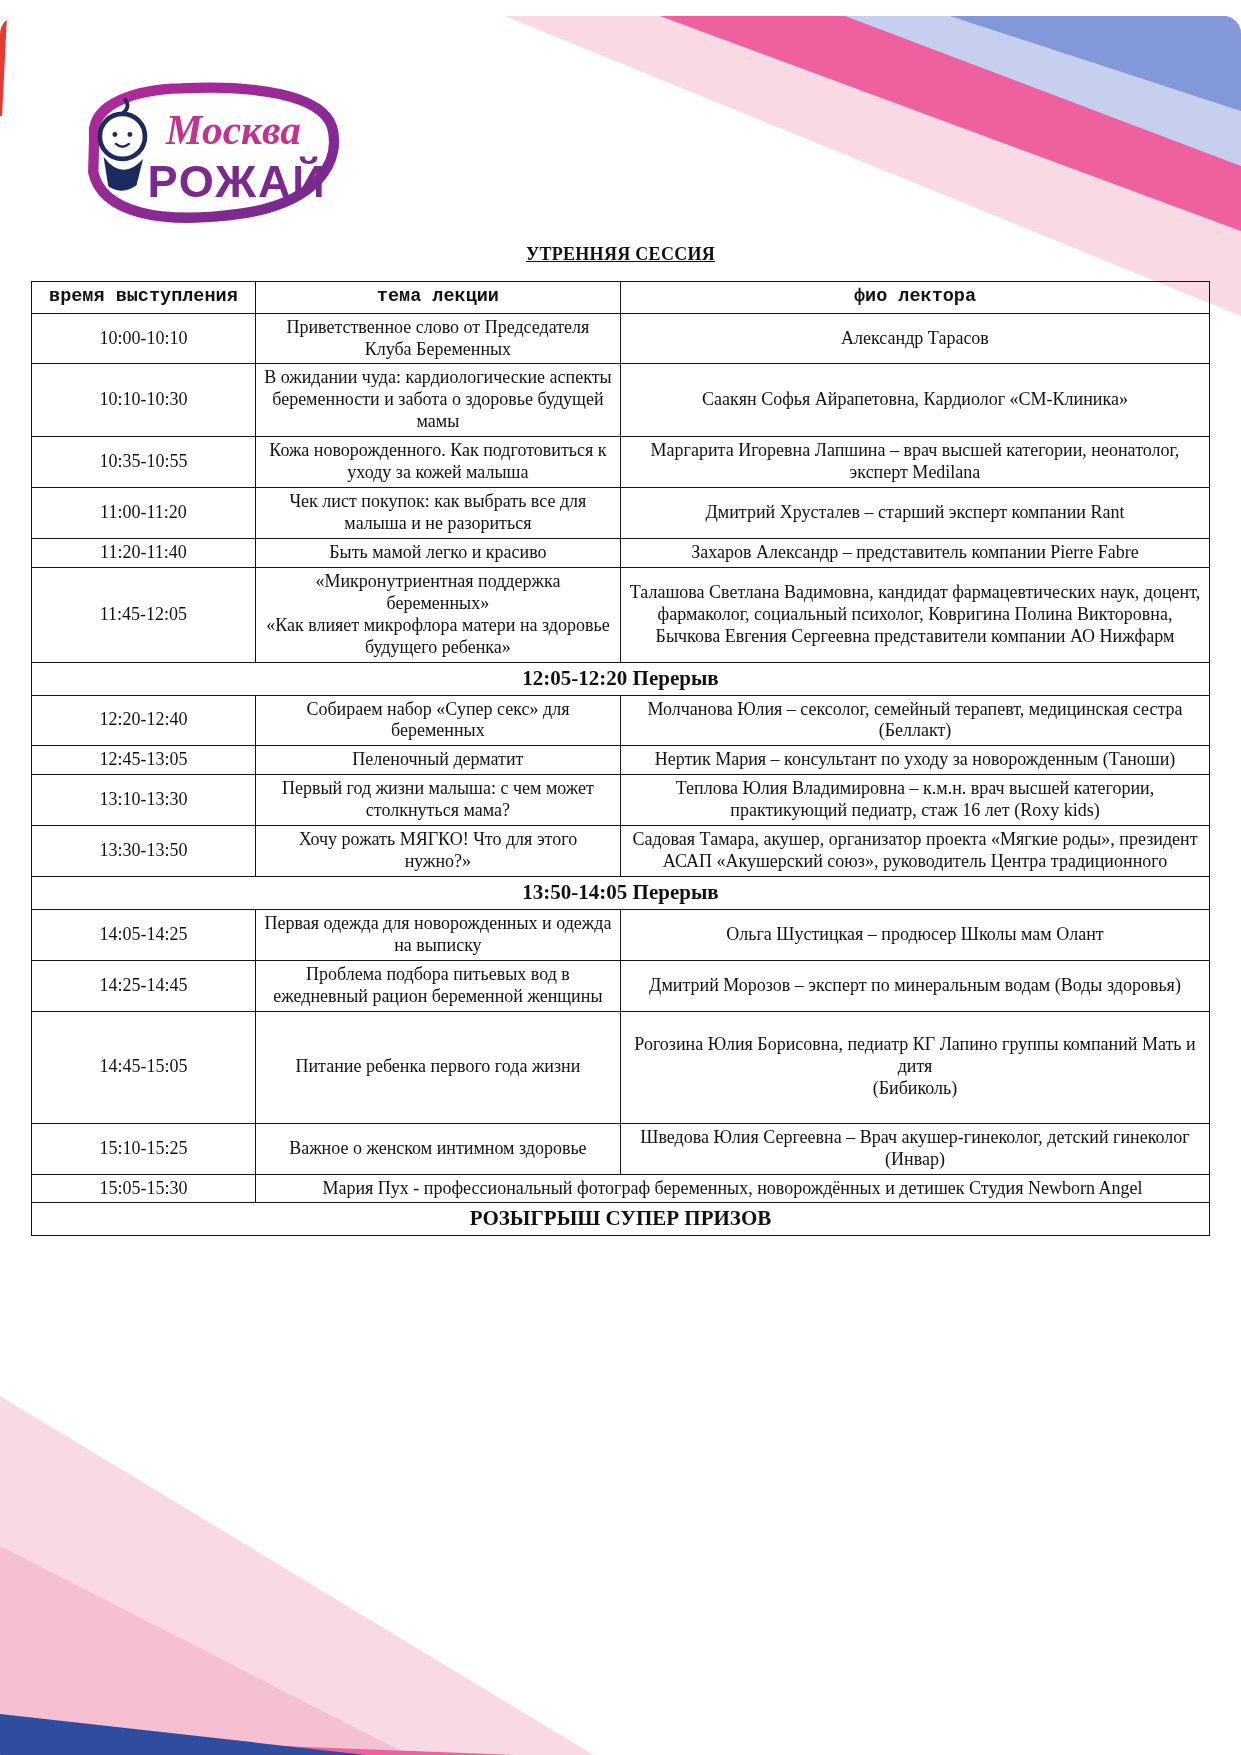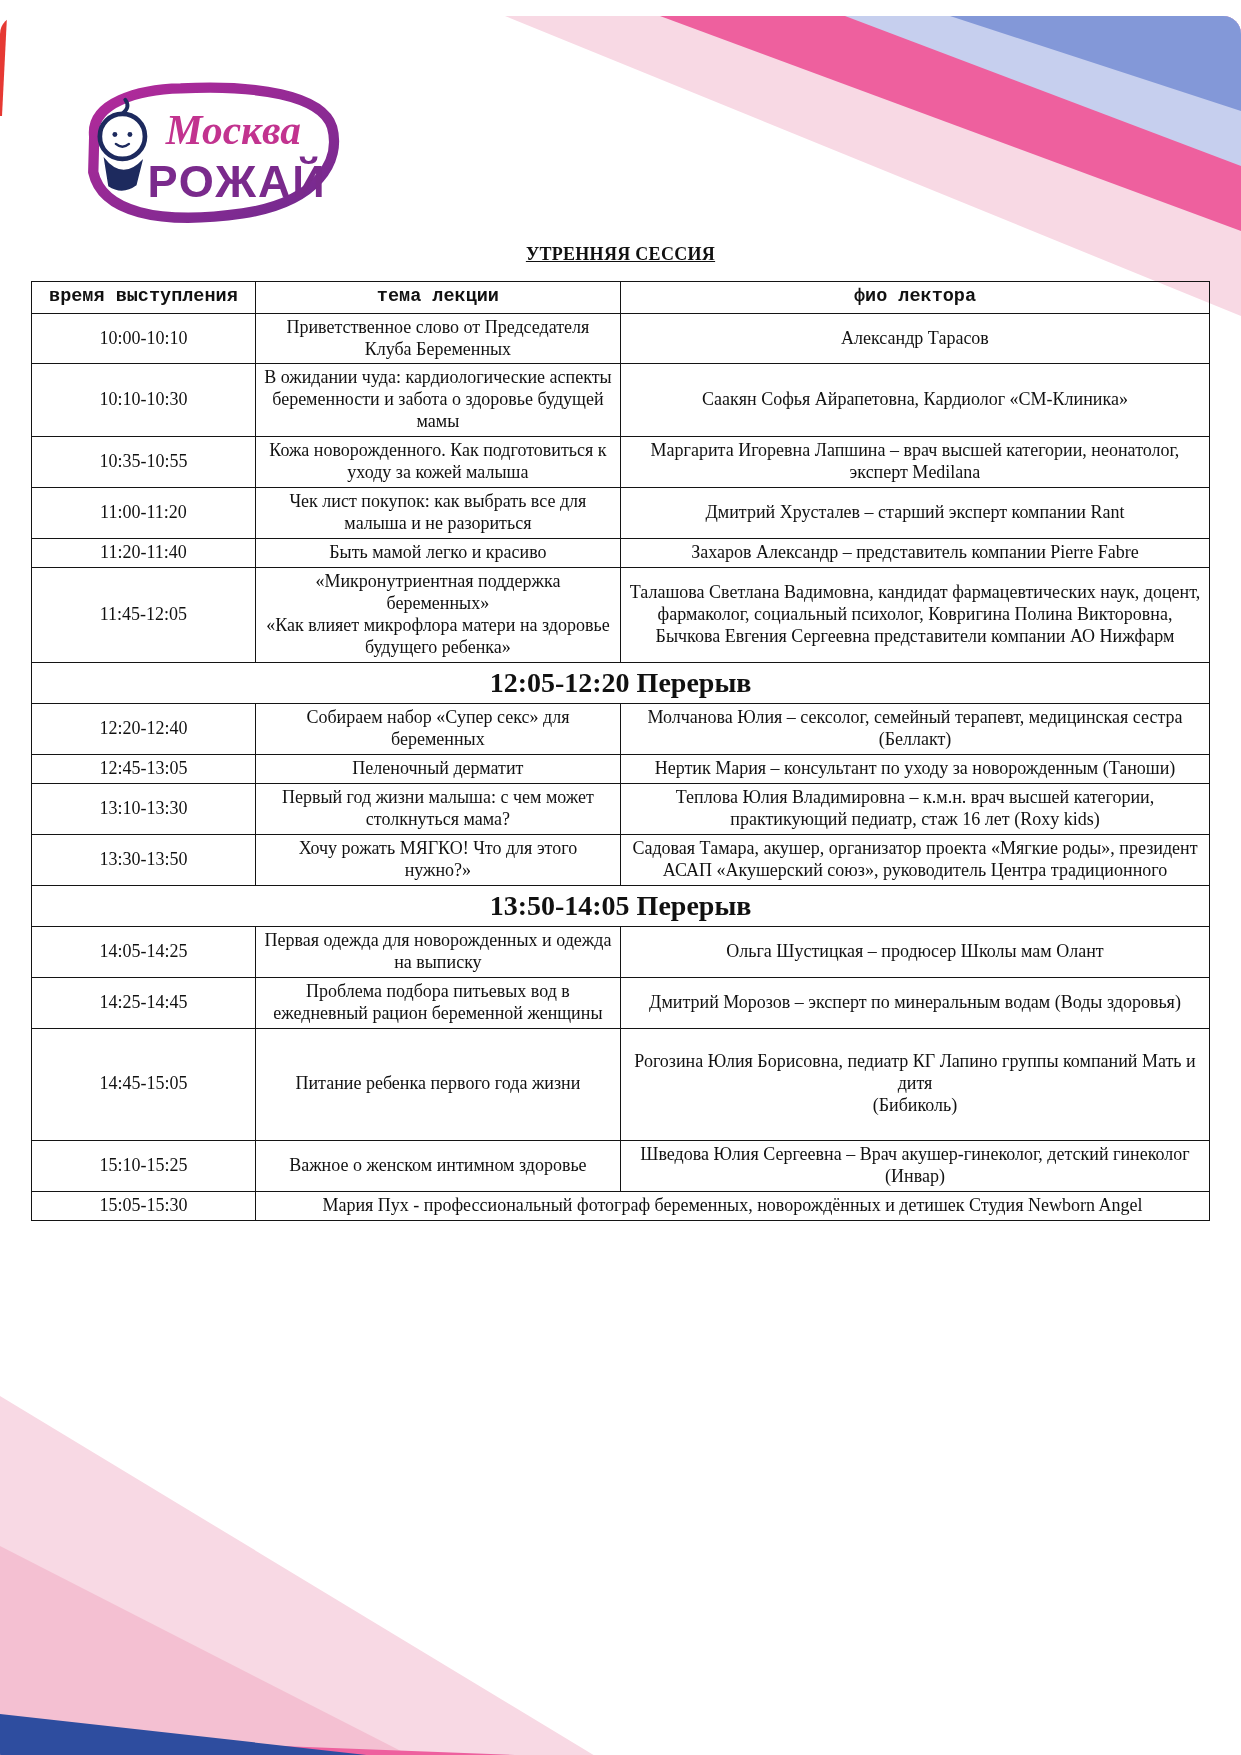--- a/index.html
+++ b/index.html
@@ -46,21 +46,21 @@
     padding:3px 8px;
     text-align:center;
     vertical-align:middle;
     word-wrap:break-word;
   }
   table.schedule th{font-weight:bold;font-size:18.5px;padding:4px 6px;font-family:Liberation Mono, monospace;}
   td.c-time{white-space:nowrap;}
   td.c-topic{white-space:pre-line;}
   td.c-break{
     font-weight:bold;
-    font-size:28px;
+    font-size:21px;
     padding:4px 6px;
   }
 </style>
 </head>
 <body>
 
 <div class="page">
 
   <svg class="decor" viewBox="0 0 1241 1755" preserveAspectRatio="none" aria-hidden="true">
 
@@ -192,17 +192,20 @@
           </tr>
           <tr>
             <td class="c-time">15:10-15:25</td>
             <td class="c-topic">Важное о женском интимном здоровье</td>
             <td class="c-lect c-topic">Шведова Юлия Сергеевна – Врач акушер-гинеколог, детский гинеколог (Инвар)</td>
           </tr>
           <tr>
             <td class="c-time">15:05-15:30</td>
             <td colspan="2">Мария Пух - профессиональный фотограф беременных, новорождённых и детишек  Студия Newborn Angel</td>
           </tr>
+          <tr>
+            <td class="c-break" colspan="3">РОЗЫГРЫШ СУПЕР ПРИЗОВ</td>
+          </tr>
         </tbody>
     </table>
   </div>
 
 </div>
 
 </body></html>

